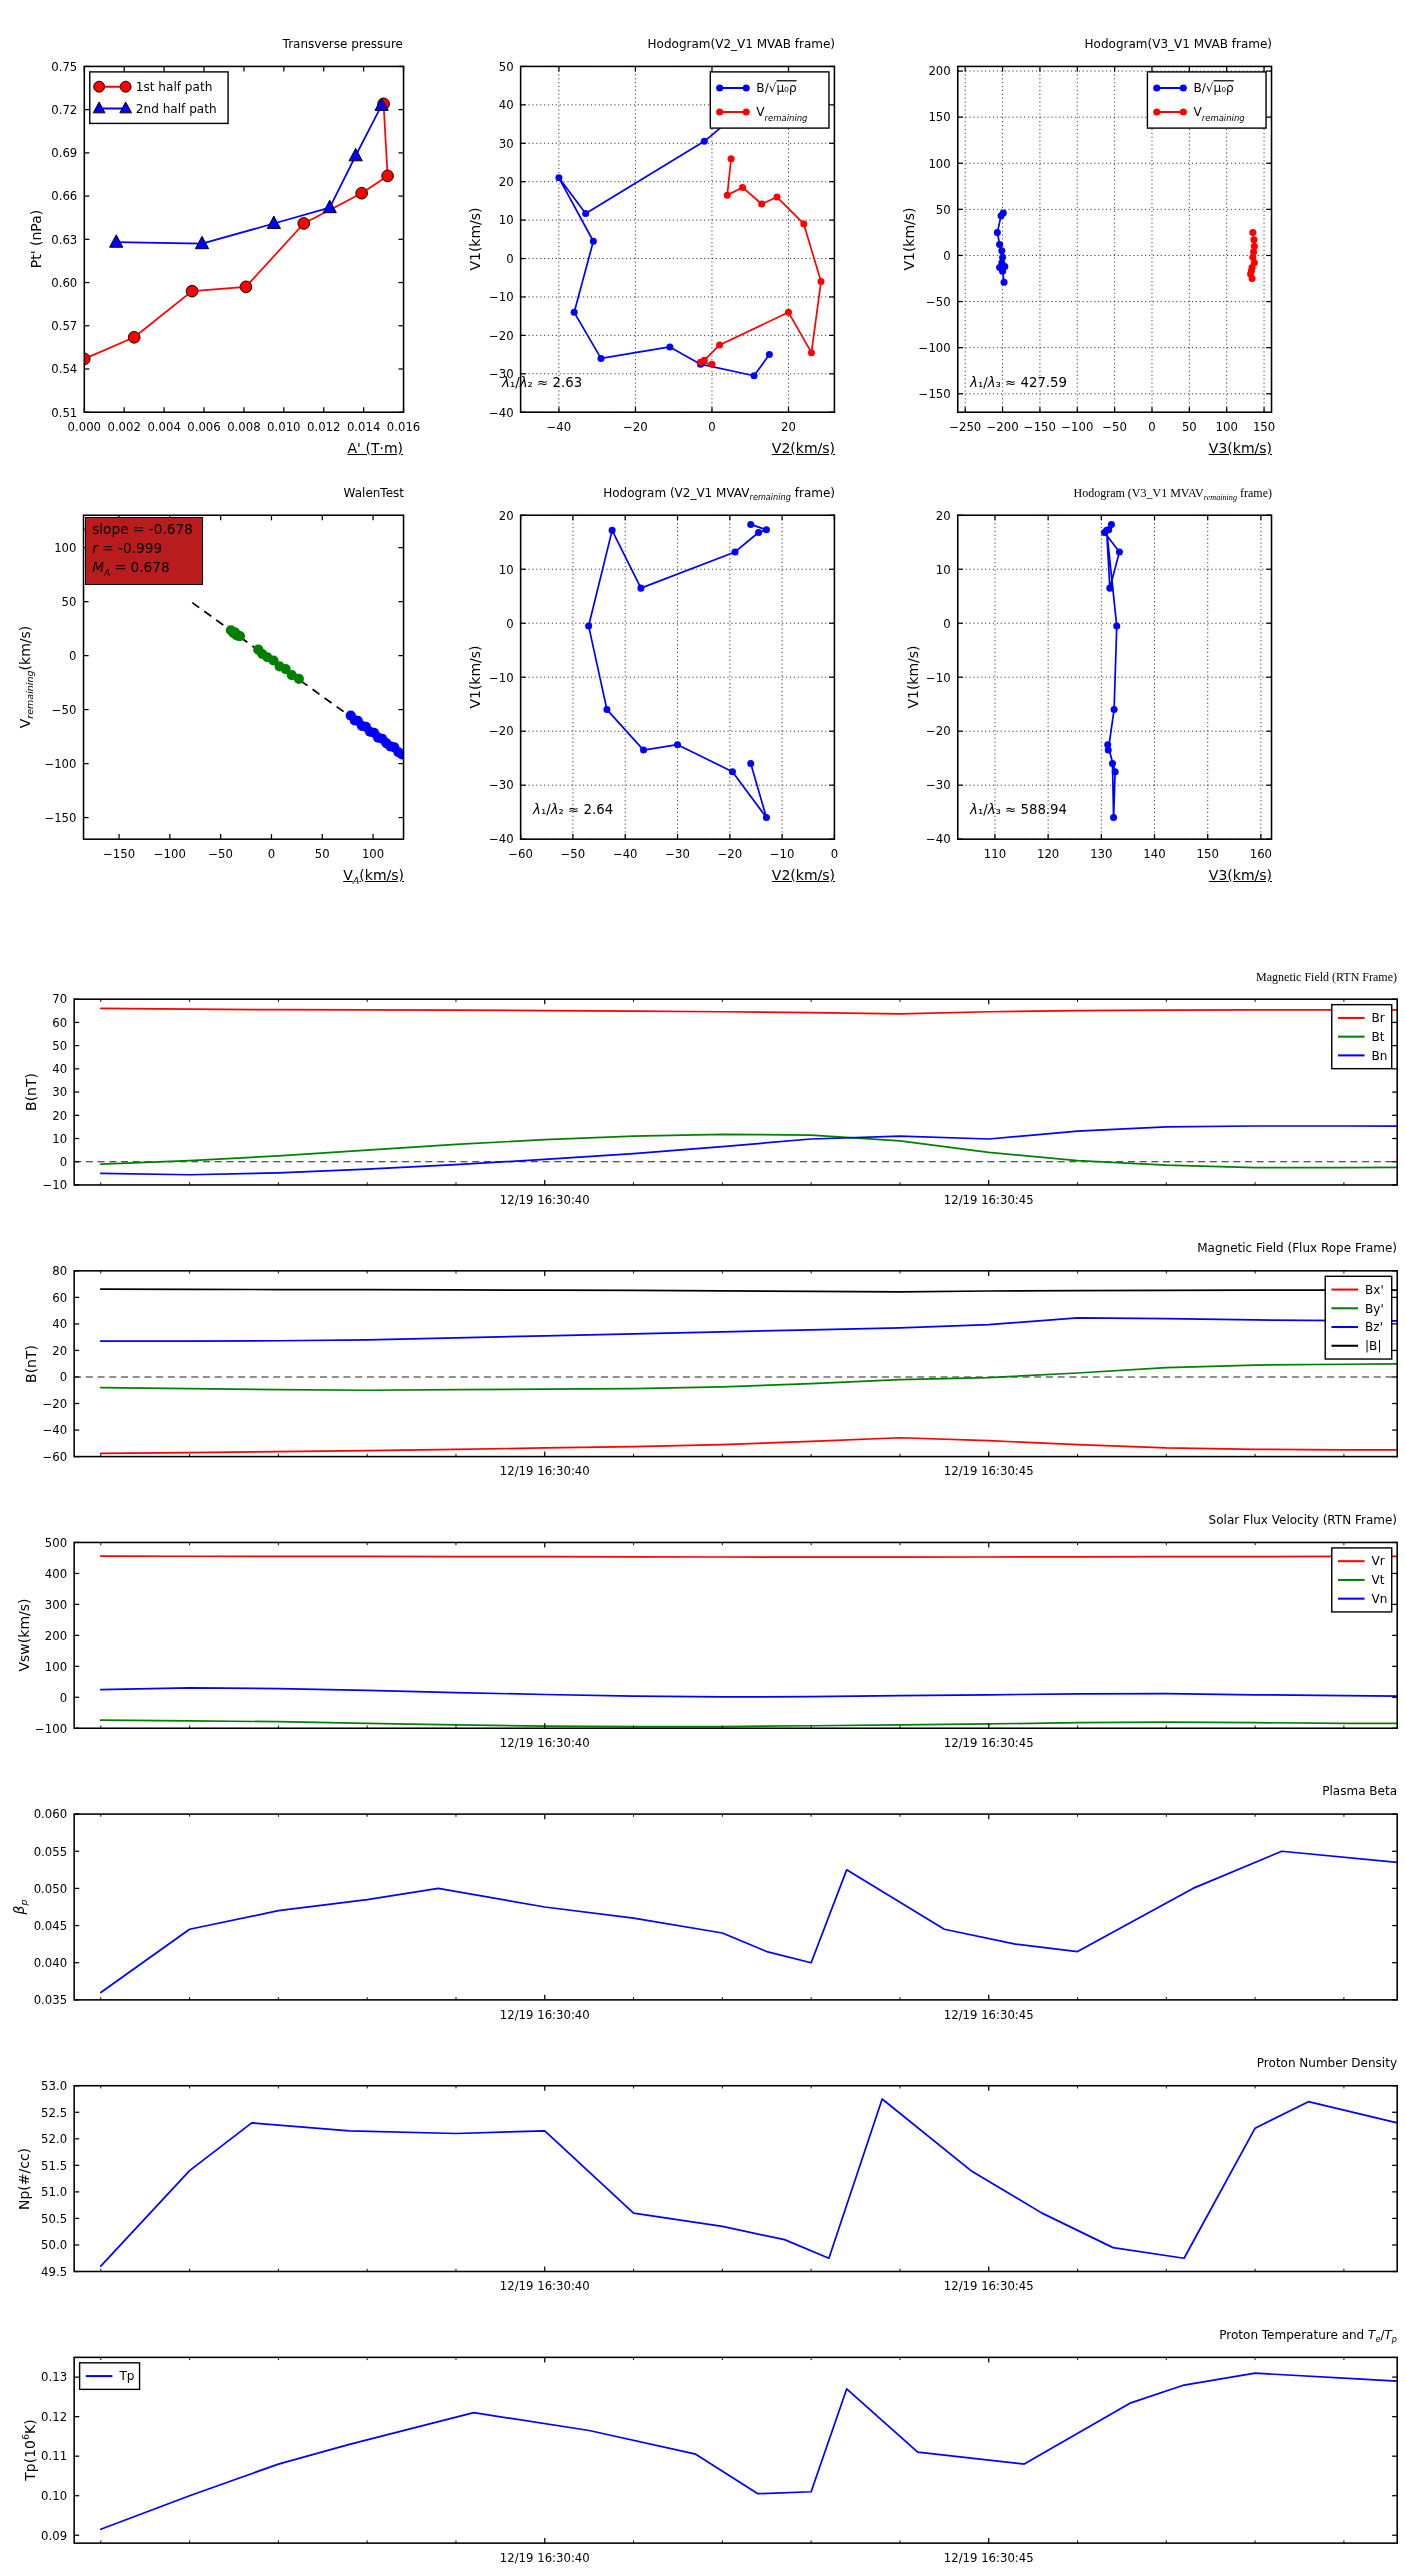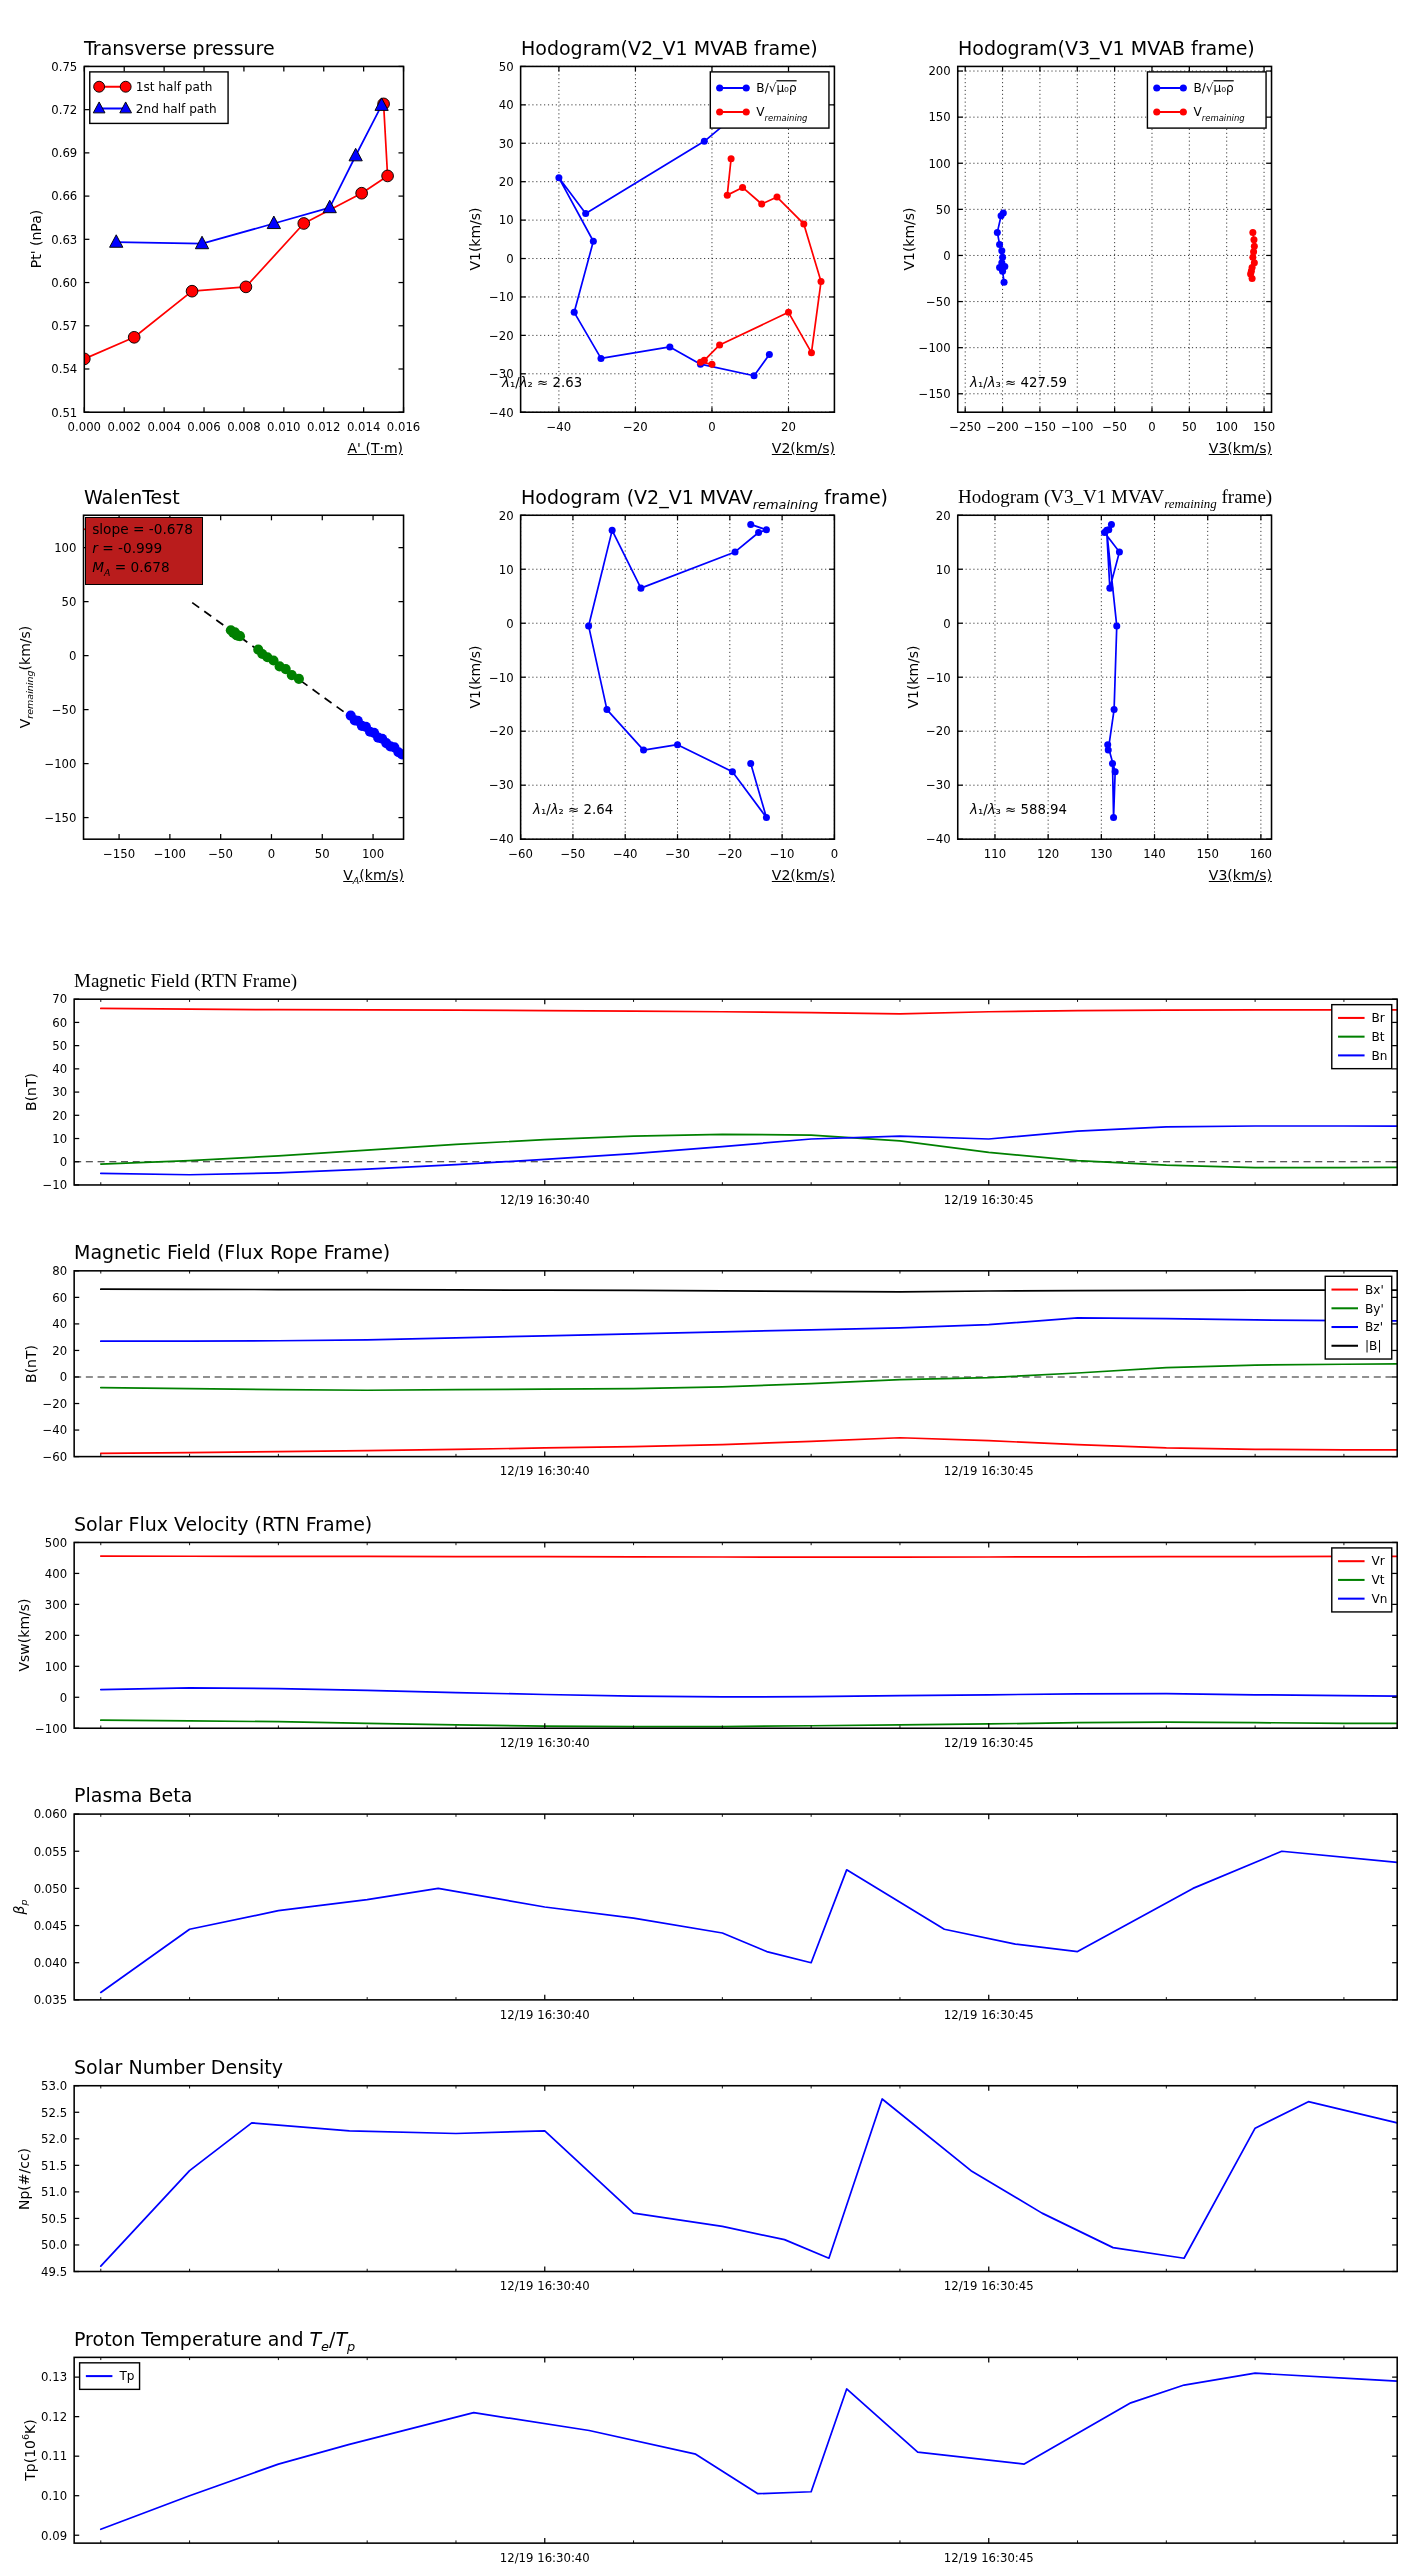--- a/index.html
+++ b/index.html
@@ -1,19 +1,19 @@
 <!DOCTYPE html>
 <html style="font-size:12.5px"><head>
 <meta charset="utf-8">
 <style>
   html,body{margin:0;padding:0;background:#ffffff;}
   #stage{position:relative;width:1405px;height:2576px;background:#ffffff;overflow:hidden;
          font-family:"DejaVu Sans","Liberation Sans",sans-serif;color:#000;}
   #chart-canvas{position:absolute;left:0;top:0;}
-  .plot-title{position:absolute;text-align:left;font-size:19px;white-space:nowrap;}
+  .plot-title{position:absolute;text-align:right;font-size:12px;white-space:nowrap;}
   .axis-label{position:absolute;font-size:14px;white-space:nowrap;}
   .xlabel{text-align:right;text-decoration:underline;}
   .ylabel{transform:translate(-50%,-50%) rotate(-90deg);}
   .annotation{position:absolute;font-size:13.3px;white-space:nowrap;}
   .statbox{position:absolute;background:#b91c1c;border:1.6px solid #000;padding:2.3px 9.4px 3.9px 6.2px;
            font-size:13.7px;line-height:1.38;white-space:nowrap;}
   sub{font-style:italic;font-size:68%;}
   sup{font-size:68%;}
   svg text{font-family:"DejaVu Sans","Liberation Sans",sans-serif;}
 </style>
@@ -1015,21 +1015,21 @@
     <div class="plot-title" style="left: 74px; width: 1323px; top: 1513px;">Solar Flux Velocity (RTN Frame)</div>
     <div class="axis-label ylabel" style="left: 24px; top: 1635px;">Vsw(km/s)</div>
   </figure>
 
   <figure class="plot" id="fig-plasma-beta">
     <div class="plot-title" style="left: 74px; width: 1323px; top: 1784px;">Plasma Beta</div>
     <div class="axis-label ylabel" style="left: 19.5px; top: 1907px;"><i>β</i><sub>p</sub></div>
   </figure>
 
   <figure class="plot" id="fig-proton-density">
-    <div class="plot-title" style="left: 74px; width: 1323px; top: 2056px;">Solar Number Density</div>
+    <div class="plot-title" style="left: 74px; width: 1323px; top: 2056px;">Proton Number Density</div>
     <div class="axis-label ylabel" style="left: 24px; top: 2179px;">Np(#/cc)</div>
   </figure>
 
   <figure class="plot" id="fig-proton-temp">
     <div class="plot-title" style="left: 74px; width: 1323px; top: 2328px;">Proton Temperature and <i>T</i><sub>e</sub>/<i>T</i><sub>p</sub></div>
     <div class="axis-label ylabel" style="left: 29px; top: 2450px;">Tp(10<sup>6</sup>K)</div>
   </figure>
 </div>
 
 

